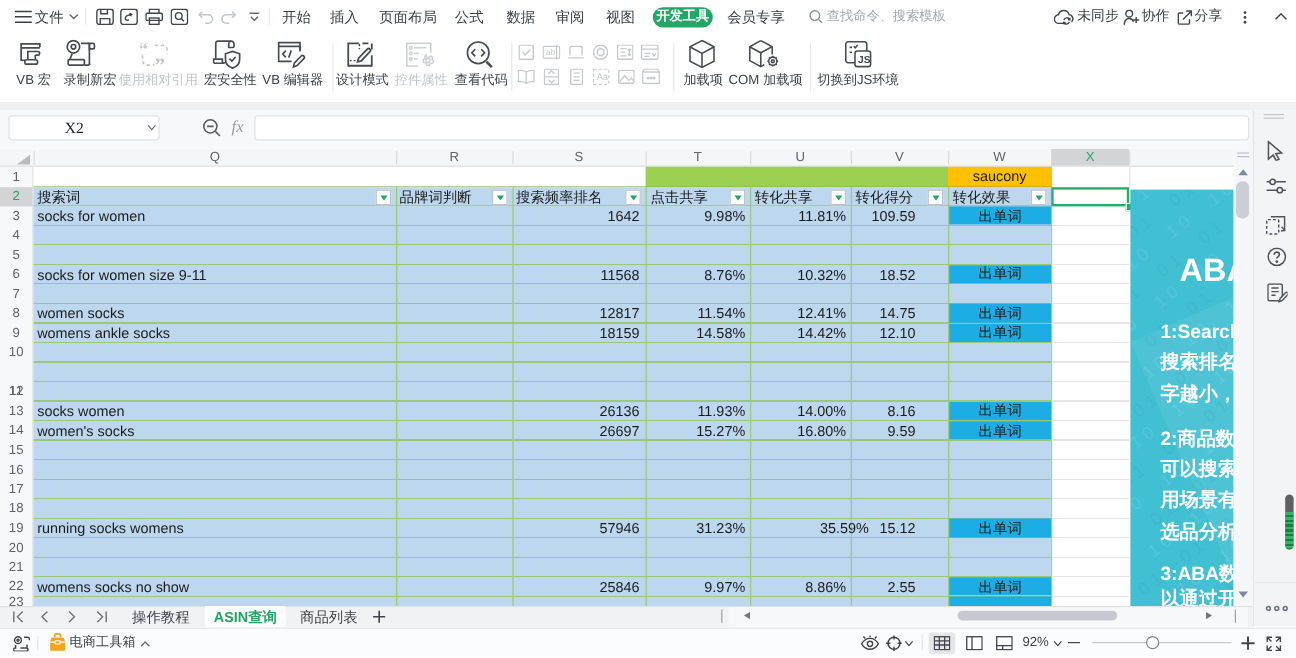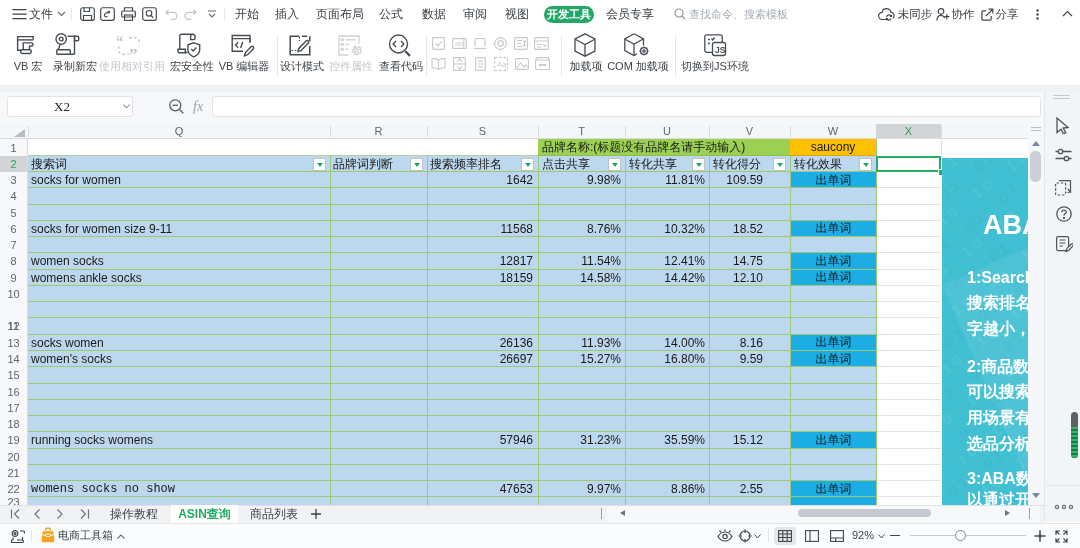--- a/index.html
+++ b/index.html
@@ -412,21 +412,20 @@
  <div class="rownum" style="top:292.1px;height:16px;line-height:16px;">18</div>
  <div class="rownum" style="top:308.3px;height:16px;line-height:16px;">19</div>
  <div class="rownum" style="top:324.6px;height:16px;line-height:16px;">20</div>
  <div class="rownum" style="top:340.9px;height:16px;line-height:16px;">21</div>
  <div class="rownum" style="top:357.2px;height:16px;line-height:16px;">22</div>
  <div class="rownum" style="top:373.4px;height:8px;line-height:10px;">23</div>
 
  <div class="ab" style="left:28px;top:15px;width:510px;height:17px;background:#fff;border-bottom:1px solid #b6cf9a;box-sizing:border-box;"></div>
  <div class="ab" style="left:538px;top:15px;width:252px;height:17px;background:#9cd052;border-bottom:1px solid #8fbf4d;box-sizing:border-box;"></div>
  <div class="ab" style="left:790px;top:15px;width:86px;height:17px;background:#ffc000;border-bottom:1px solid #d9a816;box-sizing:border-box;"></div>
- <div class="celltxt" style="left:542px;top:16px;height:15px;">品牌名称:(标题没有品牌名请手动输入)</div>
  <div class="celltxt" style="left:790px;top:16px;width:86px;height:15px;text-align:center;">saucony</div>
 
  <div class="ab" style="left:28px;top:32px;width:848px;height:16px;background:#bdd7ee;border-bottom:1px solid #9cc977;box-sizing:border-box;"></div>
  <div class="celltxt" style="left:31px;top:33px;height:14px;">搜索词</div>
  <div class="celltxt" style="left:333px;top:33px;height:14px;">品牌词判断</div>
  <div class="celltxt" style="left:430px;top:33px;height:14px;">搜索频率排名</div>
  <div class="celltxt" style="left:542px;top:33px;height:14px;">点击共享</div>
  <div class="celltxt" style="left:629px;top:33px;height:14px;">转化共享</div>
  <div class="celltxt" style="left:713px;top:33px;height:14px;">转化得分</div>
  <div class="celltxt" style="left:794px;top:33px;height:14px;">转化效果</div>
@@ -495,27 +494,27 @@
  <div class="celltxt num" style="left:428px;top:228px;width:105px;">26697</div>
  <div class="celltxt num" style="left:539px;top:228px;width:82px;">15.27%</div>
  <div class="celltxt num" style="left:626px;top:228px;width:79px;">16.80%</div>
  <div class="celltxt num" style="left:710px;top:228px;width:53px;">9.59</div>
  <div class="ab" style="left:791px;top:227px;width:85px;height:15.3px;background:#1badE4;"></div>
  <div class="celltxt" style="left:791px;top:227.5px;width:85px;text-align:center;">出单词</div>
 
  <div class="celltxt" style="left:31px;top:309.3px;">running socks womens</div>
  <div class="celltxt num" style="left:428px;top:309.3px;width:105px;">57946</div>
  <div class="celltxt num" style="left:539px;top:309.3px;width:82px;">31.23%</div>
- <div class="celltxt num" style="left:626px;top:309.3px;width:79px;">35.59%</div>
+ <div class="celltxt num" style="left:645px;top:309.3px;width:79px;">35.59%</div>
  <div class="celltxt num" style="left:710px;top:309.3px;width:53px;">15.12</div>
  <div class="ab" style="left:791px;top:308.3px;width:85px;height:15.3px;background:#1badE4;"></div>
  <div class="celltxt" style="left:791px;top:308.8px;width:85px;text-align:center;">出单词</div>
 
- <div class="celltxt" style="left:31px;top:358.2px;font-family:Liberation Mono, monospace;">womens socks no show</div>
- <div class="celltxt num" style="left:428px;top:358.2px;width:105px;">47653</div>
+ <div class="celltxt" style="left:31px;top:358.2px;">womens socks no show</div>
+ <div class="celltxt num" style="left:428px;top:358.2px;width:105px;">25846</div>
  <div class="celltxt num" style="left:539px;top:358.2px;width:82px;">9.97%</div>
  <div class="celltxt num" style="left:626px;top:358.2px;width:79px;">8.86%</div>
  <div class="celltxt num" style="left:710px;top:358.2px;width:53px;">2.55</div>
  <div class="ab" style="left:791px;top:357.2px;width:85px;height:15.3px;background:#1badE4;"></div>
  <div class="celltxt" style="left:791px;top:357.7px;width:85px;text-align:center;">出单词</div>
 
  <div class="ab" style="left:791px;top:373.4px;width:85px;height:7.6px;background:#1badE4;"></div>
 
  <div class="ab" style="left:941px;top:15px;width:1px;height:17px;background:#e0e2e4;"></div>
 

